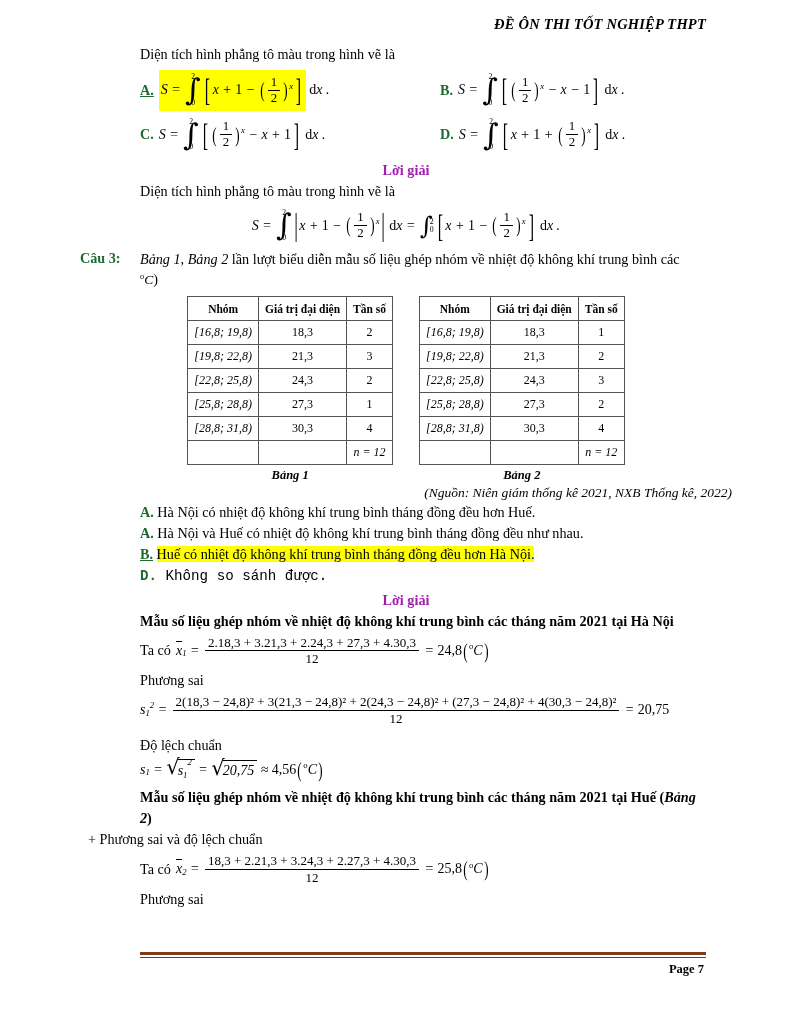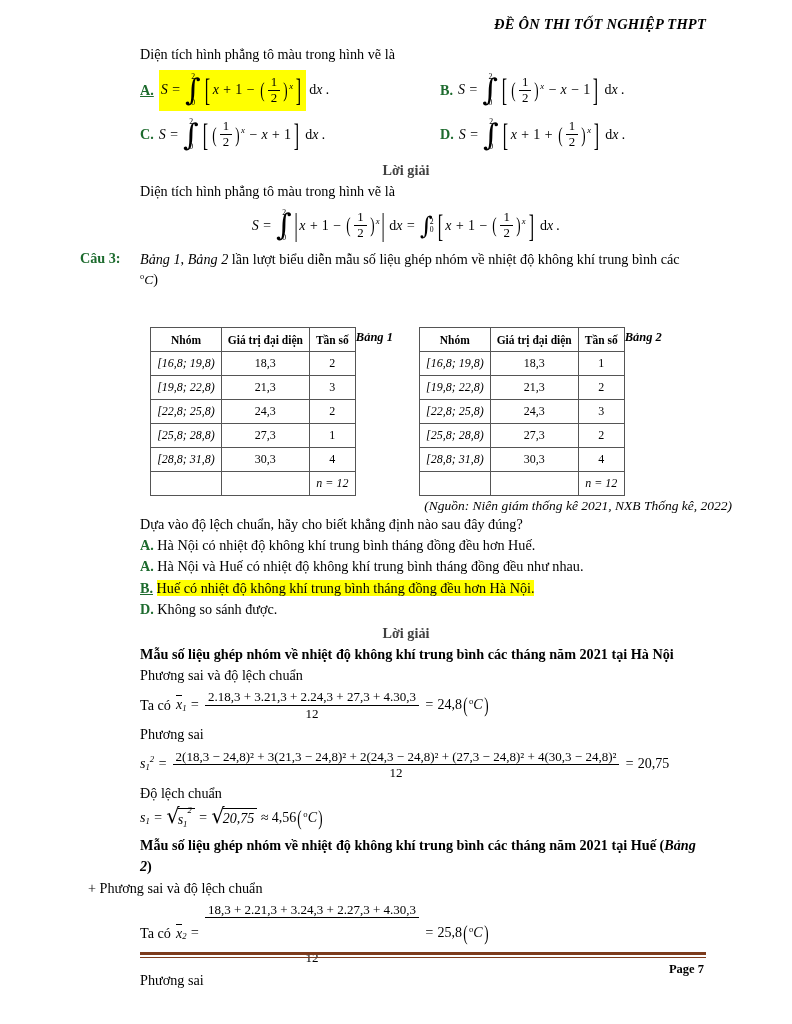--- a/index.html
+++ b/index.html
@@ -112,21 +112,21 @@
   .sqrt {
     display: inline-flex;
     align-items: flex-start;
     font-style: normal;
   }
   .sqrt .rad { font-size: 1.5em; line-height: .85; font-family: "DejaVu Serif", serif; }
   .sqrt .body { border-top: 1px solid #000; padding: 1px 3px 0 0; font-style: italic; margin-left: -2px; }
   .ovl { border-top: 1px solid #000; padding-top: 0px; display: inline-block; }
   .deg { font-size: .62em; position: relative; top: -.45em; font-style: normal; }
 
-  .green { color: #404040; }
+  .green { color: #a21caf; }
   .optlabel { color: #1d6b2e; font-weight: bold; font-style: normal; font-size: 14.2px; }
   .optlabel.correct { text-decoration: underline; }
   .hl { background: #ffff00; }
   .center { text-align: center; }
   .bold { font-weight: bold; }
   .ital { font-style: italic; }
 
   
   .opts { position: relative; }
   .optrow { display: flex; align-items: center; min-height: 30px; }
@@ -148,21 +148,21 @@
   }
   table.bang th, table.bang td {
     border: 1px solid #555;
     padding: 3px 6px;
     text-align: center;
     height: 17px;
   }
   table.bang th { font-weight: bold; font-size: 11.5px; }
   table.bang td.grp { font-style: italic; white-space: nowrap; }
   .caption { text-align: center; font-weight: bold; font-style: italic; font-size: 12.5px; margin-top: 3px; }
-  .tblwrap { display: flex; flex-direction: row; margin-top: 31px; }
+  .tblwrap { display: flex; flex-direction: column; }
   .source { text-align: right; font-style: italic; font-size: 13.5px; margin-top: 2px; }
 
   .footer-rule {
     position: absolute;
     left: 140px;
     right: 10px;
     top: 952px;
     border-top: 3px solid #7d3b1c;
     border-bottom: 1.5px solid #7d3b1c;
     height: 2px;
@@ -479,47 +479,45 @@
               <td class="grp">n = 12</td>
             </tr>
           </tbody>
         </table>
         <div class="caption">Bảng 2</div>
       </div>
     </div>
 
     <div class="source">(Nguồn: Niên giám thống kê 2021, NXB Thống kê, 2022)</div>
 
-    <div class="line indent" style="margin-top:1px;">Dựa vào độ lệch chuẩn, hãy cho biết khẳng định nào sau đây đúng?</div>
 
     <div class="indent">
       <div class="line" style="margin-top:2px;">
         <span class="optlabel">A.</span>
         <span>Hà Nội có nhiệt độ không khí trung bình tháng đồng đều hơn Huế.</span>
       </div>
       <div class="line" style="margin-top:2px;">
         <span class="optlabel">A.</span>
         <span>Hà Nội và Huế có nhiệt độ không khí trung bình tháng đồng đều như nhau.</span>
       </div>
       <div class="line" style="margin-top:2px;">
         <span class="optlabel correct">B.</span>
         <span class="hl">Huế có nhiệt độ không khí trung bình tháng đồng đều hơn Hà Nội.</span>
       </div>
-      <div class="line" style="margin-top:2px;">
+      <div class="line" style="margin-top:2px;font-family:Liberation Mono, monospace;">
         <span class="optlabel">D.</span>
         <span>Không so sánh được.</span>
       </div>
     </div>
 
     <div class="line center green bold" style="margin-top:5px;">Lời giải</div>
 
     <div class="line indent bold" style="margin-top:2px;">
       <span>Mẫu số liệu ghép nhóm về nhiệt độ không khí trung bình các tháng năm 2021 tại Hà Nội</span>
     </div>
-    <div class="line indent" style="margin-top:2px;">Phương sai và độ lệch chuẩn</div>
 
     <div class="line indent" style="margin-top:4px;display:flex;align-items:center;">
       <span>Ta có</span>
       <span class="math" style="margin-left:5px;"><span class="ovl">x</span><span class="sub">1</span>&nbsp;=&nbsp;</span>
       <span class="frac math" style="font-style:normal;font-size:13px;">
         <span class="num">2.18,3 + 3.21,3 + 2.24,3 + 27,3 + 4.30,3</span>
         <span class="den">12</span>
       </span>
       <span class="math">&nbsp;=&nbsp;<span class="up">24,8</span><span class="paren">(</span><span class="deg">o</span><span style="font-style:italic;">C</span><span class="paren">)</span></span>
     </div>
@@ -528,21 +526,21 @@
 
     <div class="line indent" style="margin-top:4px;display:flex;align-items:center;">
       <span class="math"><span>s</span><span class="sub">1</span><span class="pow">2</span>&nbsp;=&nbsp;</span>
       <span class="frac math" style="font-style:normal;font-size:13px;">
         <span class="num">2(18,3 − 24,8)² + 3(21,3 − 24,8)² + 2(24,3 − 24,8)² + (27,3 − 24,8)² + 4(30,3 − 24,8)²</span>
         <span class="den">12</span>
       </span>
       <span class="math">&nbsp;=&nbsp;<span class="up">20,75</span></span>
     </div>
 
-    <div class="line indent" style="margin-top:4px;">Độ lệch chuẩn</div>
+    <div class="line indent" style="margin-top:10px;">Độ lệch chuẩn</div>
 
     <div class="line indent" style="margin-top:4px;display:flex;align-items:center;">
       <span class="math"><span>s</span><span class="sub">1</span>&nbsp;=&nbsp;</span>
       <span class="math sqrt">
           <span class="rad">√</span>
           <span class="body"><span>s</span><span class="sub">1</span><span class="pow">2</span></span>
         </span>
       <span class="math">&nbsp;=&nbsp;</span>
       <span class="math sqrt">
           <span class="rad">√</span>
@@ -555,21 +553,21 @@
       <span>Mẫu số liệu ghép nhóm về nhiệt độ không khí trung bình các tháng năm 2021 tại Huế (</span><span class="ital">Bảng</span>
     </div>
     <div class="line indent bold">
       <span class="ital">2</span><span>)</span>
     </div>
     <div class="line indent" style="margin-top:2px;margin-left:8px;">+ Phương sai và độ lệch chuẩn</div>
 
     <div class="line indent" style="margin-top:4px;display:flex;align-items:center;">
       <span>Ta có</span>
       <span class="math" style="margin-left:5px;"><span class="ovl">x</span><span class="sub">2</span>&nbsp;=&nbsp;</span>
-      <span class="frac math" style="font-style:normal;font-size:13px;gap:32px;">
+      <span class="frac math" style="font-style:normal;font-size:13px;">
         <span class="num">18,3 + 2.21,3 + 3.24,3 + 2.27,3 + 4.30,3</span>
         <span class="den">12</span>
       </span>
       <span class="math">&nbsp;=&nbsp;<span class="up">25,8</span><span class="paren">(</span><span class="deg">o</span><span style="font-style:italic;">C</span><span class="paren">)</span></span>
     </div>
 
     <div class="line indent" style="margin-top:5px;">Phương sai</div>
 
   </div>
 

